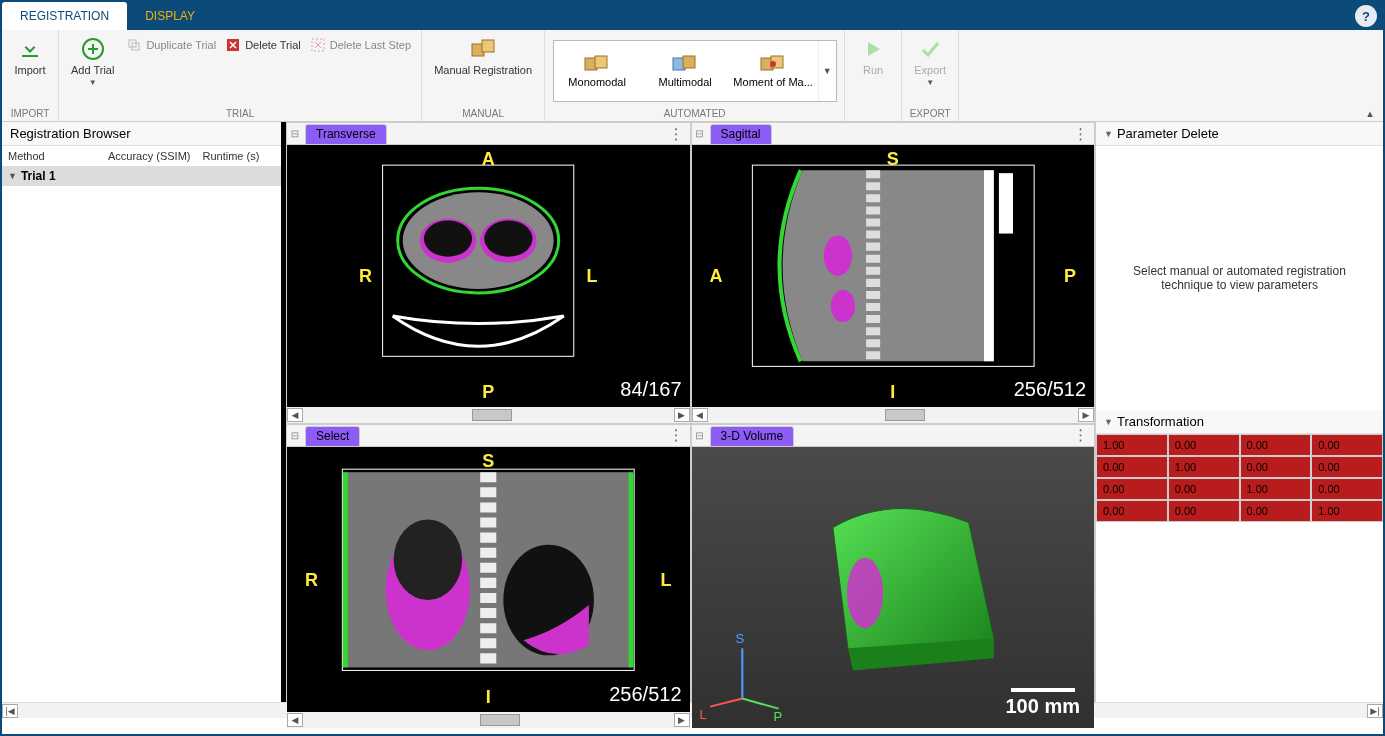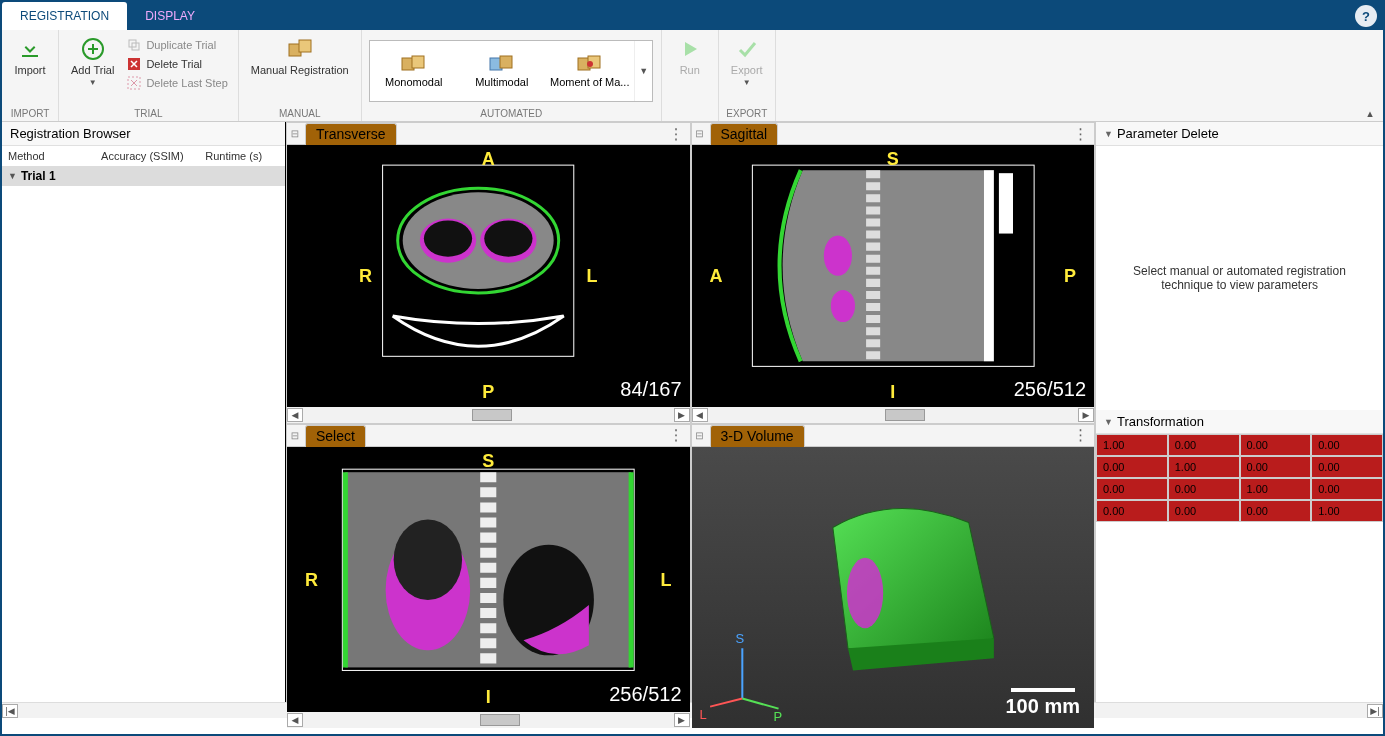--- a/index.html
+++ b/index.html
@@ -1,58 +1,58 @@
 <!DOCTYPE html>
 <html><head>
 <meta charset="utf-8">
 <style>
   * { box-sizing: border-box; margin: 0; padding: 0; font-family: 'Segoe UI', Arial, sans-serif; }
   body { width: 1385px; height: 736px; overflow: hidden; background: #fff; border: 2px solid #0c4a7a; position: relative; }
 
   .tab-bar { background: #0c4a7a; height: 28px; display: flex; align-items: stretch; position: relative; }
-  .tab-bar .tab { padding: 0 18px; font-size: 12px; line-height: 28px; color: #f0abfc; cursor: pointer; }
+  .tab-bar .tab { padding: 0 18px; font-size: 12px; line-height: 28px; color: #eab308; cursor: pointer; }
   .tab-bar .tab.active { background: #fff; color: #0c4a7a; border-top-left-radius: 3px; border-top-right-radius: 3px; }
   .help-icon { position: absolute; right: 6px; top: 3px; width: 22px; height: 22px; border-radius: 50%; background: #e6ecf2; color: #0c4a7a; font-weight: bold; font-size: 13px; display:flex; align-items:center; justify-content:center; cursor:pointer;}
 
   .ribbon { display: flex; background: #f5f5f5; border-bottom: 1px solid #ccc; height: 92px; position:relative; }
   .ribbon-group { display: flex; flex-direction: column; align-items: center; border-right: 1px solid #ddd; padding: 2px 6px 0 6px; }
   .ribbon-group .items { display: flex; gap: 2px; flex: 1; align-items: flex-start; }
   .ribbon-group .label { font-size: 10px; color: #777; padding: 2px 0; text-transform: uppercase; }
   .rb-btn { display: flex; flex-direction: column; align-items: center; justify-content: flex-start; gap: 2px; padding: 4px 6px 0; min-width: 44px; cursor: pointer; border-radius:3px;}
   .rb-btn .ic { width: 26px; height: 26px; display:flex; align-items:center; justify-content:center; }
   .rb-btn .txt { font-size: 11px; color: #333; text-align: center; line-height:1.1;}
   .rb-btn.disabled .txt { color: #aaa; }
   .rb-btn .chev { font-size:8px; color:#555;}
-  .trial-small { display:flex; flex-direction:column; gap:1px; padding-top:4px;}
+  .trial-small { display:flex; flex-direction:row; gap:1px; padding-top:4px;}
   .trial-small .row { display:flex; align-items:center; gap:4px; font-size:11px; color:#888; padding:1px 4px; cursor:default;}
   .trial-small .row.enabled { color:#333; cursor:pointer;}
   .trial-small .sic { width:16px; height:16px; display:flex; align-items:center; justify-content:center;}
 
   .auto-box { border:1px solid #bbb; background:#fff; display:flex; align-items:stretch; height:62px; margin-top:4px;}
   .auto-item { width:88px; display:flex; flex-direction:column; align-items:center; justify-content:center; gap:2px; border-right:1px solid transparent; cursor:pointer;}
   .auto-item .txt{font-size:11px; white-space:nowrap; overflow:hidden; text-overflow:ellipsis; max-width:82px;}
   .auto-drop { width:18px; display:flex; align-items:center; justify-content:center; border-left:1px solid #eee; cursor:pointer; font-size:9px; color:#555;}
 
   .collapse-chevron { position:absolute; right:4px; bottom:2px; width:18px; height:12px; font-size:11px; color:#555; cursor:pointer; display:flex; align-items:center; justify-content:center;}
 
   .main { display:flex; height: 580px; }
 
-  .browser { width: 284px; border-right:1px solid #000000; display:flex; flex-direction:column;}
+  .browser { width: 284px; border-right:5px solid #000000; display:flex; flex-direction:column;}
   .panel-title { font-size:13px; padding:4px 8px; border-bottom:1px solid #e0e0e0; display:flex; align-items:center; gap:4px; background:#f8f8f8;}
   .panel-title .tri { font-size:9px; color:#666;}
   .browser-head { display:flex; font-size:11px; color:#333; padding:4px 6px;gap:12px;}
-  .browser-head .c1{width:88px;} .browser-head .c2{width:100px;} .browser-head .c3{width:80px;}
+  .browser-head .c1{width:88px;} .browser-head .c2{width:100px;text-align:right;} .browser-head .c3{width:80px;}
   .browser-row { background:#dcdcdc; font-size:12px; font-weight:bold; padding:3px 6px; display:flex; align-items:center; gap:4px; cursor:pointer;}
   .browser-row .tri{font-size:9px; color:#555;}
 
   .views { flex:1; display:grid; grid-template-columns: 1fr 1fr; grid-template-rows: 1fr 1fr; gap:2px; padding:1px; background:#ccc;}
   .view { background:#000; position:relative; display:flex; flex-direction:column;}
   .view-head { background:#f4f4f4; height:22px; display:flex; align-items:center; padding:0 2px; gap:4px; border-bottom:1px solid #ccc;}
   .view-head .collapse{font-size:10px; color:#888; width:12px; text-align:center; cursor:pointer;}
-  .view-tab { background:#a16207; border:1px solid #ccc; border-bottom:none; font-size:14px; padding:2px 10px 3px; border-radius:3px 3px 0 0; margin-bottom:-1px;}
+  .view-tab { background:#8b5cf6; border:1px solid #ccc; border-bottom:none; font-size:12px; padding:2px 10px 3px; border-radius:3px 3px 0 0; margin-bottom:-1px;}
   .view-head .more { margin-left:auto; font-size:15px; color:#666; cursor:pointer; padding:0 4px;}
   .view-body { flex:1; position:relative; overflow:hidden;}
   .orient { position:absolute; color:#ffeb3b; font-size:18px; font-weight:bold;}
   .slice-info { position:absolute; right:8px; bottom:6px; color:#fff; font-size:20px;}
   .scroll-h { height:16px; background:#f2f2f2; display:flex; align-items:center; position:relative;}
   .scroll-h .arr{width:16px;height:14px;border:1px solid #aaa; background:#fff; font-size:9px; display:flex;align-items:center;justify-content:center; cursor:pointer; color:#555;}
   .scroll-h .thumb{position:absolute; height:12px; background:#c8c8c8; border:1px solid #999; top:2px; cursor:pointer;}
 
   .right { width:288px; display:flex; flex-direction:column; border-left:1px solid #ccc;}
   .param-body { flex:1; display:flex; align-items:center; justify-content:center; font-size:12px; color:#333; text-align:center; padding:10px 20px;}

